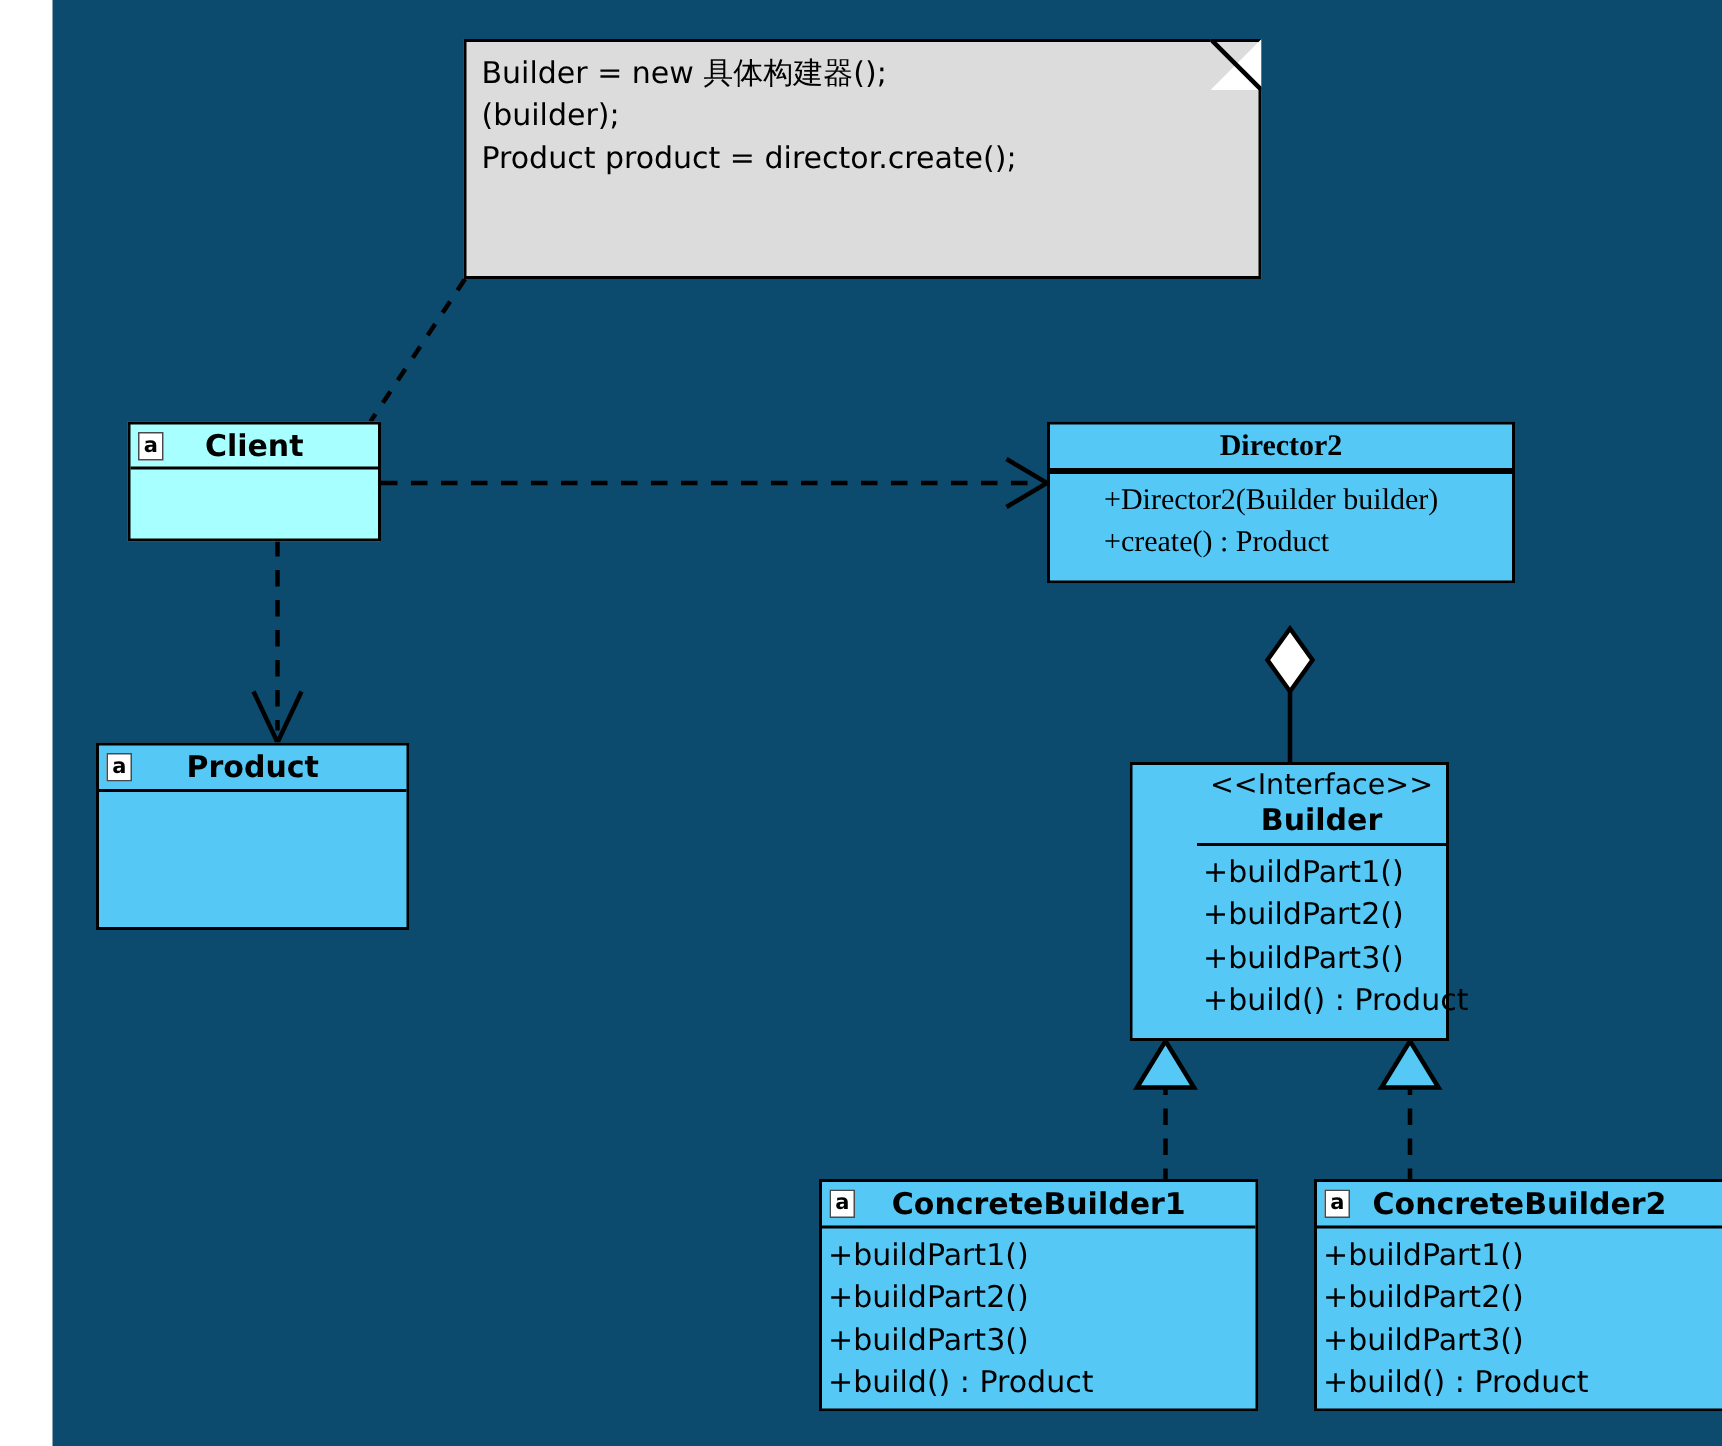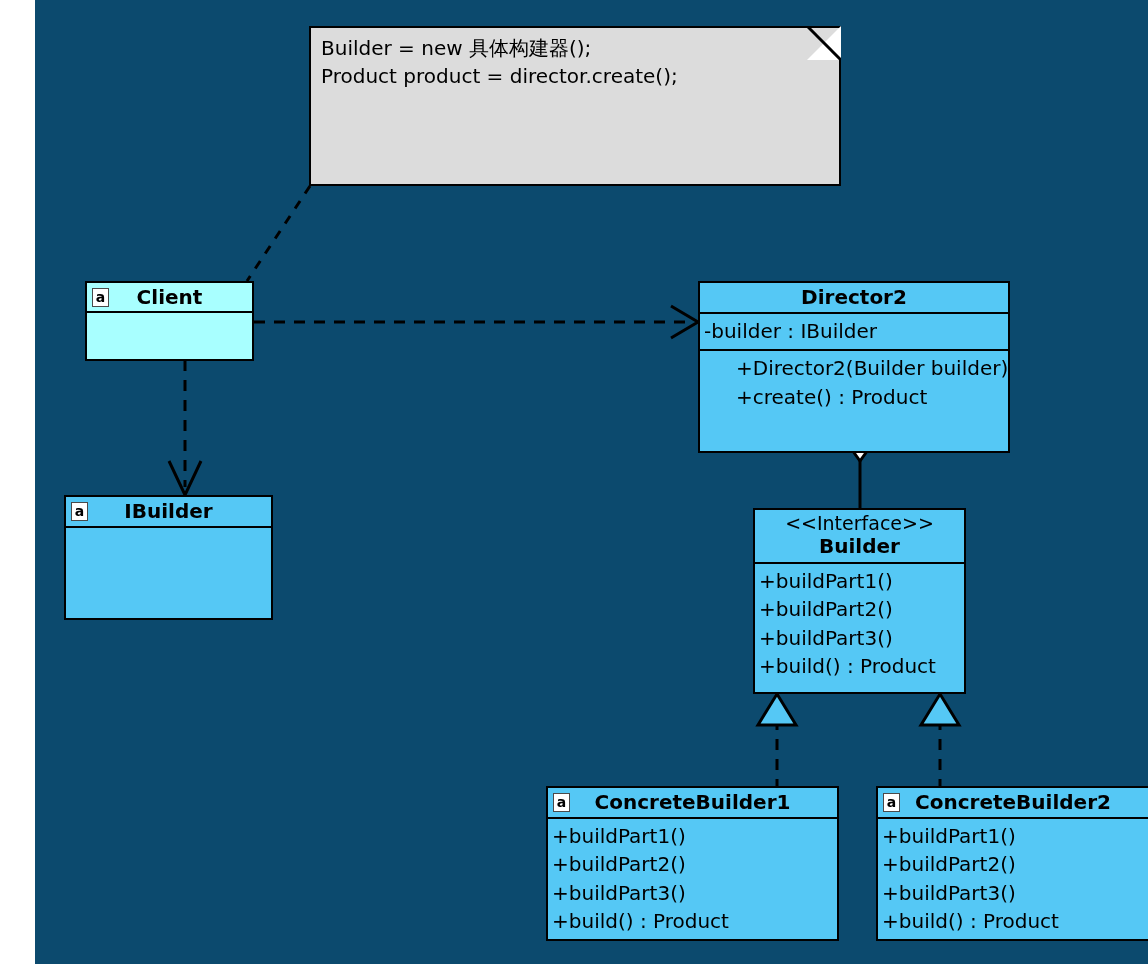--- a/index.html
+++ b/index.html
@@ -142,52 +142,50 @@
     <polygon points="905,694 924,725 886,725" fill="#55c8f5" stroke="#000000" stroke-width="3" stroke-linejoin="miter"></polygon>
   </svg>
 
   <div class="uml-note" style="left:274px; top:26px; width:532px; height:160px;">
     <svg class="note-fold" viewBox="0 0 34 34" xmlns="http://www.w3.org/2000/svg">
       <polygon points="0,0 34,34 0,34" fill="#dcdcdc"></polygon>
       <polygon points="0,0 34,34 0,34" fill="#ffffff" transform="translate(34,0) scale(-1,1)"></polygon>
       <path d="M 0,0 L 34,34" stroke="#000000" stroke-width="3" fill="none"></path>
     </svg>
     <span class="note-line">Builder = new 具体构建器();</span>
+    <span class="note-line">(builder);</span>
     <span class="note-line">Product product = director.create();</span>
   </div>
 
   <div class="uml-class light" style="left:50px; top:281px; width:169px; height:80px;">
     <div class="cls-header" style="height:30px;">
       <span class="badge-a">a</span>
       <span class="cls-name">Client</span>
     </div>
     <div class="cls-compartment empty"></div>
   </div>
 
-  <div class="uml-class" style="left:663px; top:281px; width:312px; height:172px;">
+  <div class="uml-class" style="left:663px; top:281px; width:312px; height:108px;font-family:Liberation Serif, serif;">
     <div class="cls-header" style="height:31px;">
       <span class="cls-name">Director2</span>
-    </div>
-    <div class="cls-compartment">
-      <span class="member">-builder : IBuilder</span>
     </div>
     <div class="cls-compartment bordered">
       <span class="member">+Director2(Builder builder)</span>
       <span class="member">+create() : Product</span>
     </div>
   </div>
 
   <div class="uml-class" style="left:29px; top:495px; width:209px; height:125px;">
     <div class="cls-header" style="height:31px;">
       <span class="badge-a">a</span>
-      <span class="cls-name">IBuilder</span>
-    </div>
-  </div>
-
-  <div class="uml-class" style="left:718px; top:508px; width:213px; height:186px;">
+      <span class="cls-name">Product</span>
+    </div>
+  </div>
+
+  <div class="uml-class" style="left:718px; top:508px; width:213px; height:186px;padding-left:43px;">
     <div class="cls-header" style="height:54px;">
       <span class="stereotype">&lt;&lt;Interface&gt;&gt;</span>
       <span class="cls-name">Builder</span>
     </div>
     <div class="cls-compartment">
       <span class="member">+buildPart1()</span>
       <span class="member">+buildPart2()</span>
       <span class="member">+buildPart3()</span>
       <span class="member">+build() : Product</span>
     </div>

